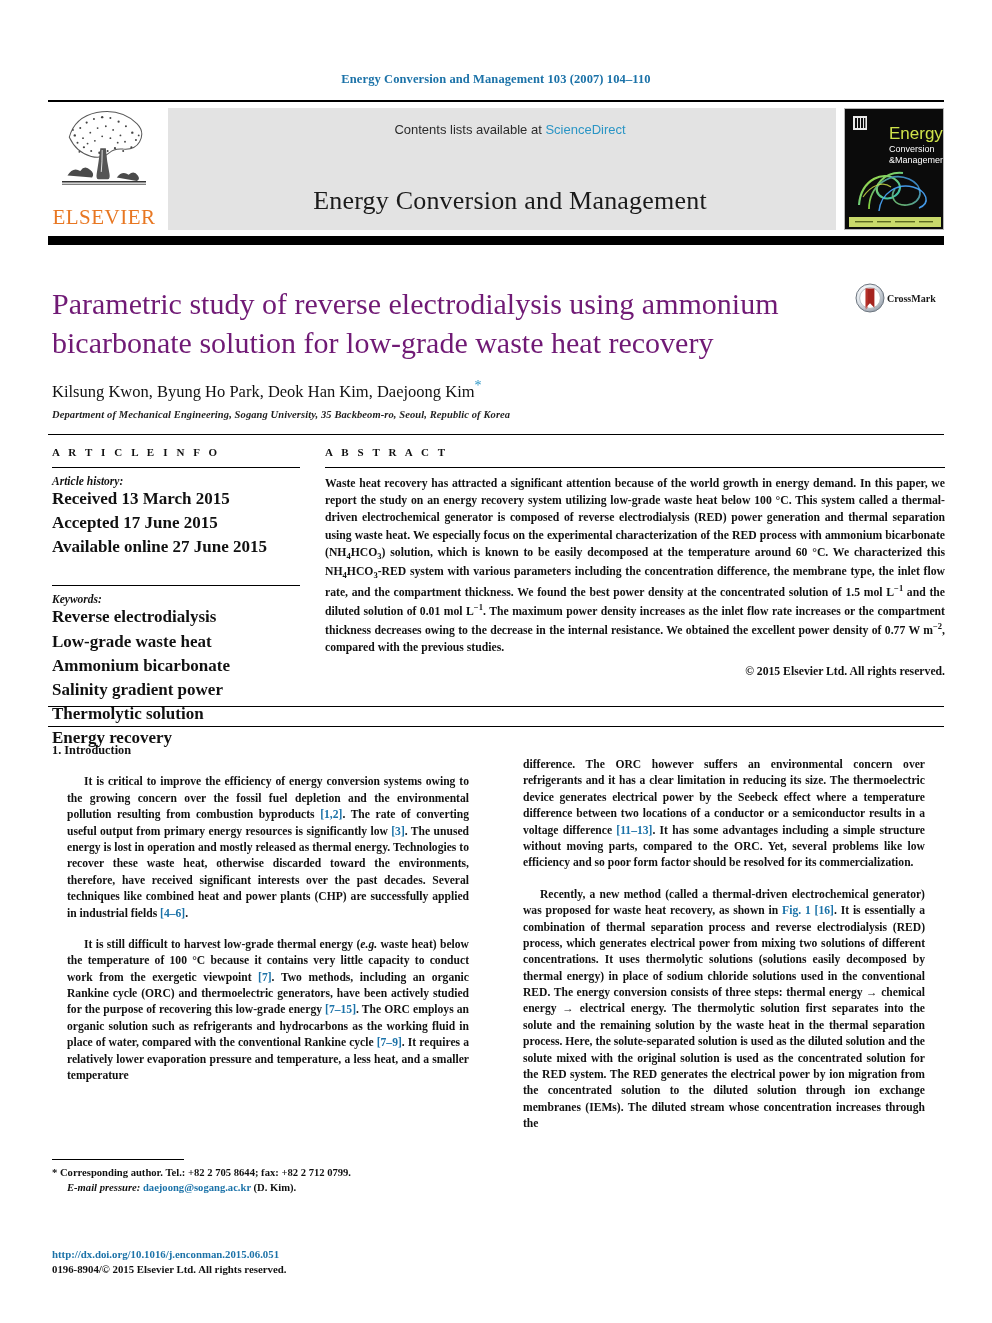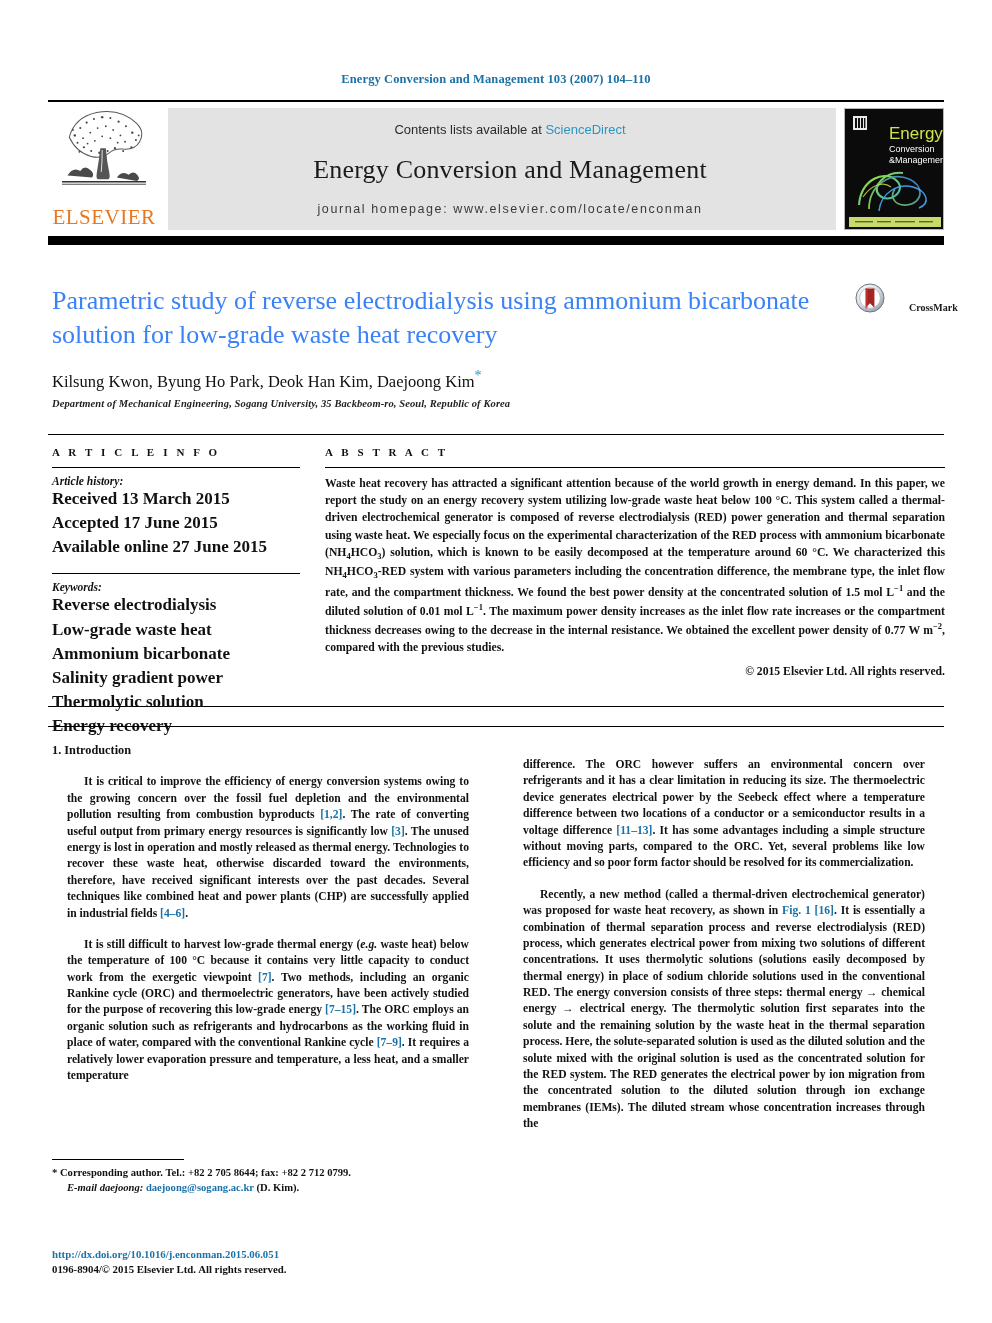--- a/index.html
+++ b/index.html
@@ -121,23 +121,23 @@
 
   
   .title-block {
     position: absolute;
     left: 52px;
     top: 284px;
     width: 760px;
   }
   .paper-title {
     font-family: "Liberation Serif", serif;
-    font-size: 26px;
+    font-size: 30px;
     line-height: 1.30;
-    color: #3b82f6;
+    color: #701a75;
     margin: 0;
     font-weight: normal;
   }
   .authors {
     margin-top: 16px;
     font-family: "Liberation Serif", serif;
     font-size: 16.5px;
     color: #111;
   }
   .authors .star {
@@ -152,22 +152,22 @@
     font-weight: bold;
     font-size: 10.5px;
     color: #222;
     letter-spacing: 0.1px;
   }
   .crossmark {
     position: absolute;
     left: 855px;
     top: 283px;
     display: flex;
-    align-items: flex-end;
-    gap: 24px;
+    align-items: center;
+    gap: 2px;
   }
   .crossmark-label {
     font-family: "Liberation Serif", serif;
     font-weight: bold;
     font-size: 10px;
     color: #1a1a1a;
   }
 
   
   .rule-thin {
@@ -203,21 +203,21 @@
     font-weight: bold;
     font-size: 11.5px;
     color: #111;
   }
   .info-line {
     font-size: 17px;
     font-weight: bold;
     line-height: 1.42;
     color: #111;
   }
-  .kw-block { margin-top: 14px; }
+  .kw-block { margin-top: 26px; }
   .abstract-text {
     font-size: 11.7px;
     font-weight: bold;
     line-height: 1.47;
     text-align: justify;
     color: #111;
     margin: 0;
   }
   .copyright {
     margin-top: 9px;
@@ -357,21 +357,20 @@
           </g>
         </svg>
         <div class="elsevier-word">ELSEVIER</div>
       </div>
 
       <div class="center-panel">
         <div class="contents-line">
           <span>Contents lists available at </span><span class="sd">ScienceDirect</span>
         </div>
         <div class="journal-title">Energy Conversion and Management</div>
-        <div class="homepage-line">journal homepage: www.elsevier.com/locate/enconman</div>
       </div>
 
       <div class="cover-thumb">
         <svg width="100" height="122" viewBox="0 0 100 122">
           <defs>
             <linearGradient id="swirlA" x1="0" y1="0" x2="1" y2="1">
               <stop offset="0%" stop-color="#b9e02a"></stop>
                 <stop offset="100%" stop-color="#1fb6c9"></stop>
             </linearGradient>
             <linearGradient id="swirlB" x1="1" y1="0" x2="0" y2="1">
@@ -477,21 +476,21 @@
   </div>
 
   <div class="col col-right">
     <p style="text-indent:0;"><span>difference. The ORC however suffers an environmental concern over refrigerants and it has a clear limitation in reducing its size. The thermoelectric device generates electrical power by the Seebeck effect where a temperature difference between two locations of a conductor or a semiconductor results in a voltage difference </span><span class="ref">[11–13]</span><span>. It has some advantages including a simple structure without moving parts, compared to the ORC. Yet, several problems like low efficiency and so poor form factor should be resolved for its commercialization.</span></p>
     <p><span>Recently, a new method (called a thermal-driven electrochemical generator) was proposed for waste heat recovery, as shown in </span><span class="ref">Fig. 1</span><span> </span><span class="ref">[16]</span><span>. It is essentially a combination of thermal separation process and reverse electrodialysis (RED) process, which generates electrical power from mixing two solutions of different concentrations. It uses thermolytic solutions (solutions easily decomposed by thermal energy) in place of sodium chloride solutions used in the conventional RED. The energy conversion consists of three steps: thermal energy → chemical energy → electrical energy. The thermolytic solution first separates into the solute and the remaining solution by the waste heat in the thermal separation process. Here, the solute-separated solution is used as the diluted solution and the solute mixed with the original solution is used as the concentrated solution for the RED system. The RED generates the electrical power by ion migration from the concentrated solution to the diluted solution through ion exchange membranes (IEMs). The diluted stream whose concentration increases through the</span></p>
   </div>
 
   <div class="footnote-rule"></div>
   <div class="footnote">
     <span>*</span><span> Corresponding author. Tel.: +82 2 705 8644; fax: +82 2 712 0799.</span>
-    <span class="indent"><i>E-mail daejoong:</i> <span class="doi-link">daejoong@sogang.ac.kr</span><span> (D. Kim).</span></span>
+    <span class="indent"><i>E-mail pressure:</i> <span class="doi-link">daejoong@sogang.ac.kr</span><span> (D. Kim).</span></span>
   </div>
 
   <div class="footer">
     <div class="doi-link">http://dx.doi.org/10.1016/j.enconman.2015.06.051</div>
     <div>0196-8904/© 2015 Elsevier Ltd. All rights reserved.</div>
   </div>
 
 </div>
 
 </body></html>

